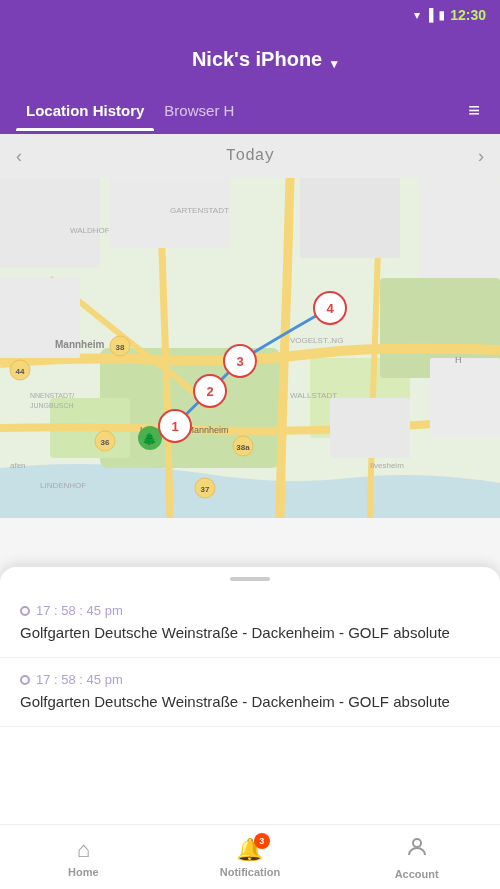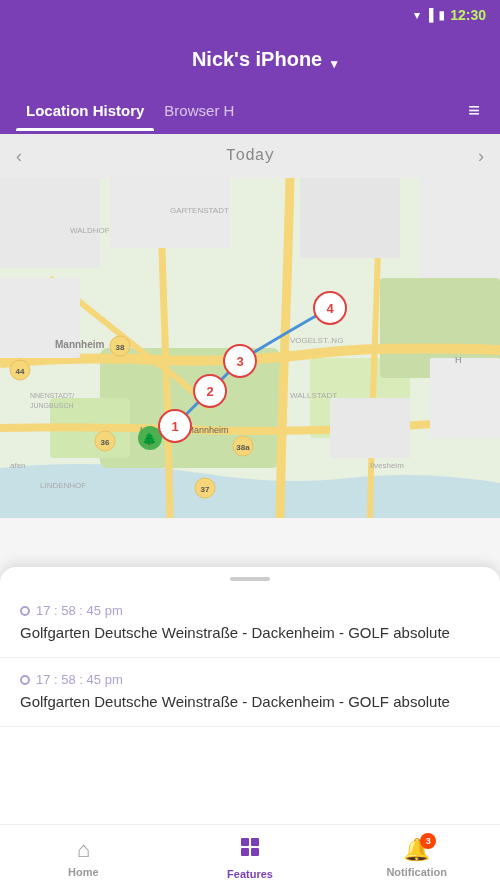--- a/index.html
+++ b/index.html
@@ -362,31 +362,29 @@
     </div>
     <div class="location-name">Golfgarten Deutsche Weinstraße - Dackenheim - GOLF absolute</div>
   </div>
 </div>
 
 <div class="bottom-nav">
   <div class="nav-item">
     <span class="nav-icon">⌂</span>
     <span class="nav-label">Home</span>
   </div>
-  <div class="nav-item active">
-    <span class="nav-icon" style="color:#7b3fb5;">
-      <svg width="24" height="24" viewBox="0 0 24 24" fill="#7b3fb5">
-        <rect x="3" y="3" width="8" height="8" rx="1"></rect>
-        <rect x="13" y="3" width="8" height="8" rx="1"></rect>
-        <rect x="3" y="13" width="8" height="8" rx="1"></rect>
-        <rect x="13" y="13" width="8" height="8" rx="1"></rect>
-      </svg>
-    </span>
-    <span class="nav-label">Features</span>
-  </div>
   <div class="nav-item">
     <div class="notif-wrapper">
       <span class="nav-icon">🔔</span>
       <span class="notif-badge">3</span>
     </div>
     <span class="nav-label">Notification</span>
   </div>
+  <div class="nav-item">
+    <span class="nav-icon">
+      <svg width="24" height="24" viewBox="0 0 24 24" fill="none" stroke="#999" stroke-width="2">
+        <circle cx="12" cy="8" r="4"></circle>
+        <path d="M4 20c0-4 3.6-7 8-7s8 3 8 7"></path>
+      </svg>
+    </span>
+    <span class="nav-label">Account</span>
+  </div>
 </div>
 
 </body></html>

